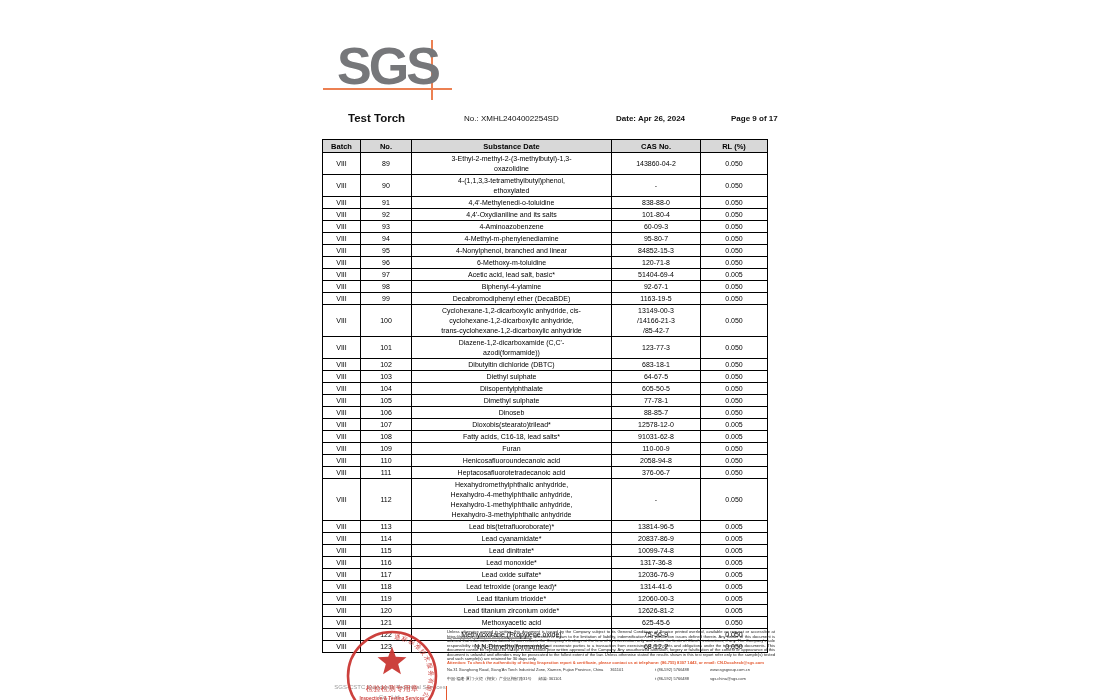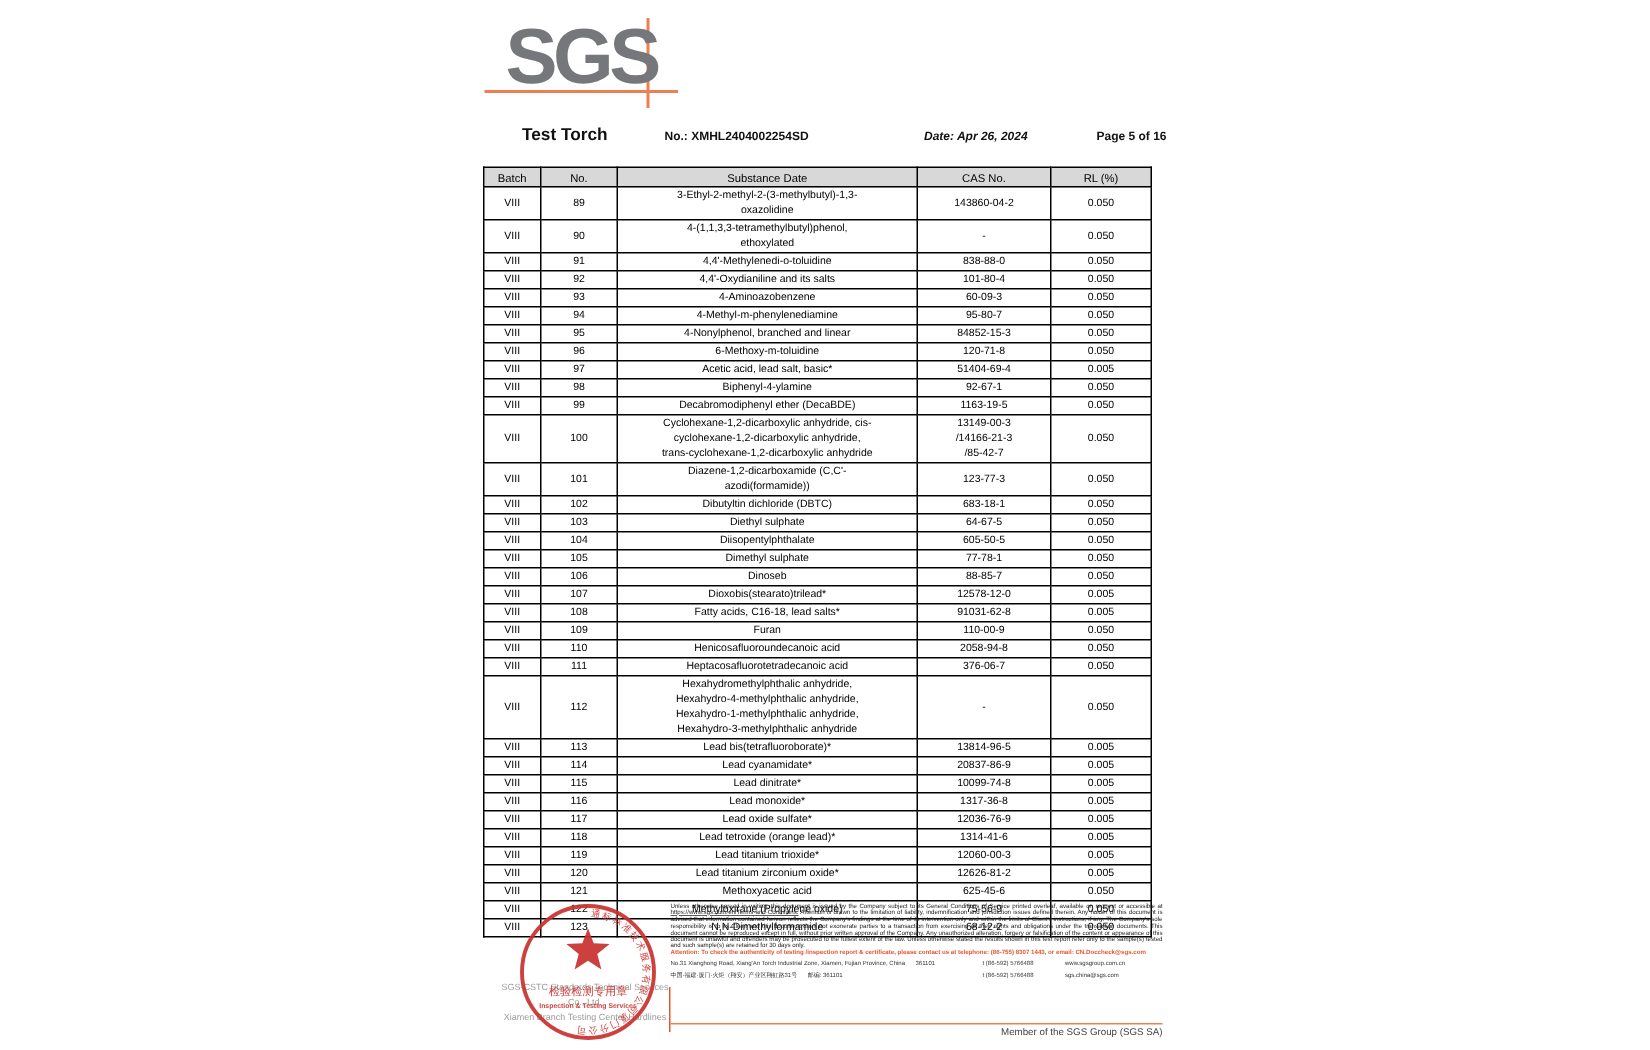--- a/index.html
+++ b/index.html
@@ -1,39 +1,39 @@
 <!DOCTYPE html>
 <html><head>
 <meta charset="utf-8">
 <style>
   * { margin:0; padding:0; box-sizing:border-box; }
   html,body { width:1100px; height:700px; background:#ffffff; overflow:hidden;
               font-family:"Liberation Sans", sans-serif; }
-  .page { position:relative; width:1100px; height:528px; background:#fff; }
+  .page { position:relative; width:1100px; height:528px; background:#fff;margin-top:28px; }
 
   
   .logo-wrap { position:absolute; left:323px; top:8px; width:140px; height:66px; }
   .logo-text { position:absolute; left:14px; top:4px; font-size:52px; font-weight:bold;
                letter-spacing:-3px; color:#76777a; line-height:52px; }
   .logo-hline { position:absolute; left:0; top:52px; width:129px; height:2px; background:#ec8052; }
   .logo-vline { position:absolute; left:108px; top:4px; width:2px; height:60px; background:#ec8052; }
 
   
   .title-row { position:absolute; left:0; top:84px; width:1100px; height:16px; }
   .t-report  { position:absolute; left:348px; font-size:11.5px; font-weight:bold; color:#111; }
-  .t-no      { position:absolute; left:443px; top:2px; font-size:8px; font-weight:bold; color:#111;text-align:center; }
-  .t-date    { position:absolute; left:616px; top:2px; font-size:8px; font-weight:bold; color:#111;font-style:italic; }
+  .t-no      { position:absolute; left:464px; top:2px; font-size:8px; font-weight:normal; color:#111;text-align:center; }
+  .t-date    { position:absolute; left:616px; top:2px; font-size:8px; font-weight:bold; color:#111; }
   .t-page    { position:absolute; left:731px; top:2px; font-size:8px; font-weight:bold; color:#111; }
 
   
   .tbl { position:absolute; left:322px; top:111px; width:446px;
          border-collapse:collapse; table-layout:fixed; }
   .tbl th, .tbl td { border:1px solid #000; text-align:center; vertical-align:middle;
                      color:#000; }
-  .tbl th { background:#d8d8d8; font-size:7.5px; font-weight:normal; height:13px;
+  .tbl th { background:#d8d8d8; font-size:7.5px; font-weight:bold; height:13px;
             line-height:11px; padding:0 1px; }
   .tbl td { font-size:7px; line-height:10px; padding:0.5px 2px; height:11px; }
   .tbl td:nth-child(3), .tbl td:nth-child(4) { white-space:pre-line; }
   .c-batch{width:38px}.c-no{width:51px}.c-name{width:200px}.c-cas{width:89px}.c-rl{width:67px}
 
   
   .company-lines { position:absolute; left:330px; top:654px; width:120px;
                    font-size:6px; line-height:10px; color:#9b9b9b; text-align:center; }
   .stamp { position:absolute; left:345px; top:601px; width:94px; height:94px; opacity:.93; }
 
@@ -62,21 +62,21 @@
   <div class="logo-wrap">
     <div class="logo-hline"></div>
     <div class="logo-vline"></div>
     <div class="logo-text">SGS</div>
   </div>
 
   <div class="title-row">
     <span class="t-report">Test Torch</span>
     <span class="t-no">No.: XMHL2404002254SD</span>
     <span class="t-date">Date: Apr 26, 2024</span>
-    <span class="t-page">Page 5 of  16</span>
+    <span class="t-page">Page 9 of  17</span>
   </div>
 
   <table class="tbl">
     <colgroup>
       <col class="c-batch">
         <col class="c-no">
         <col class="c-name">
         <col class="c-cas">
         <col class="c-rl">
     </colgroup>

